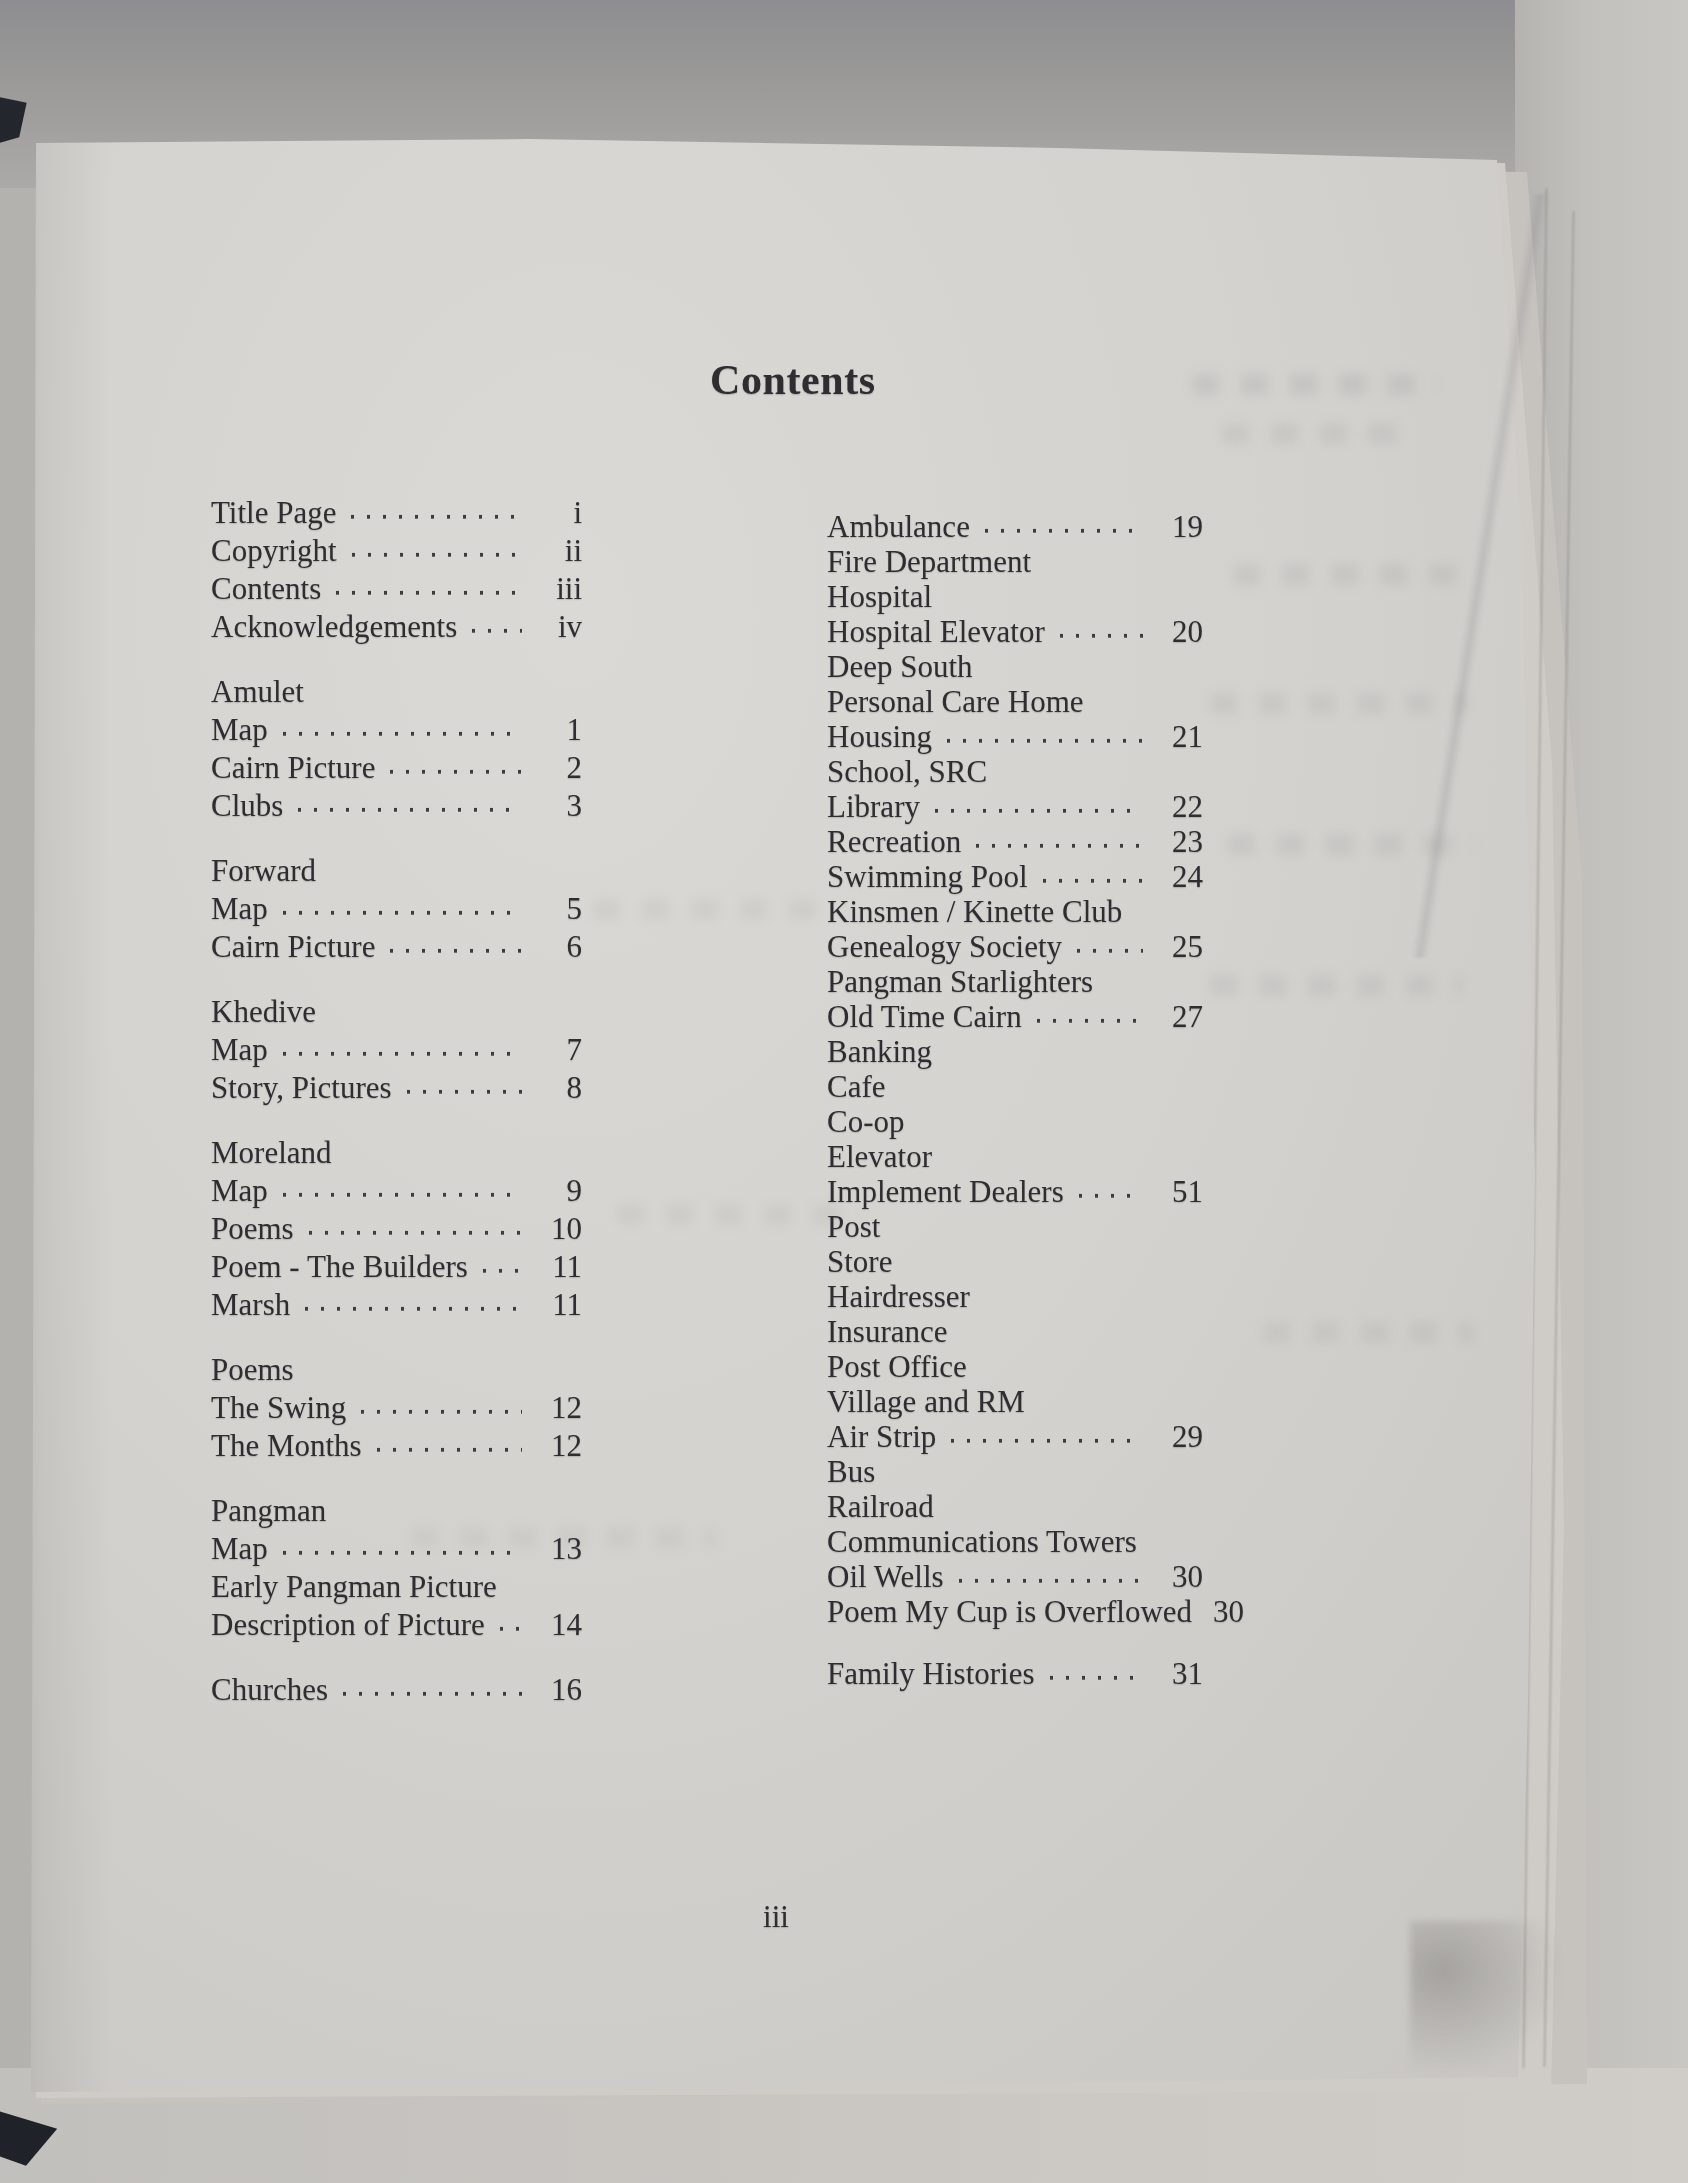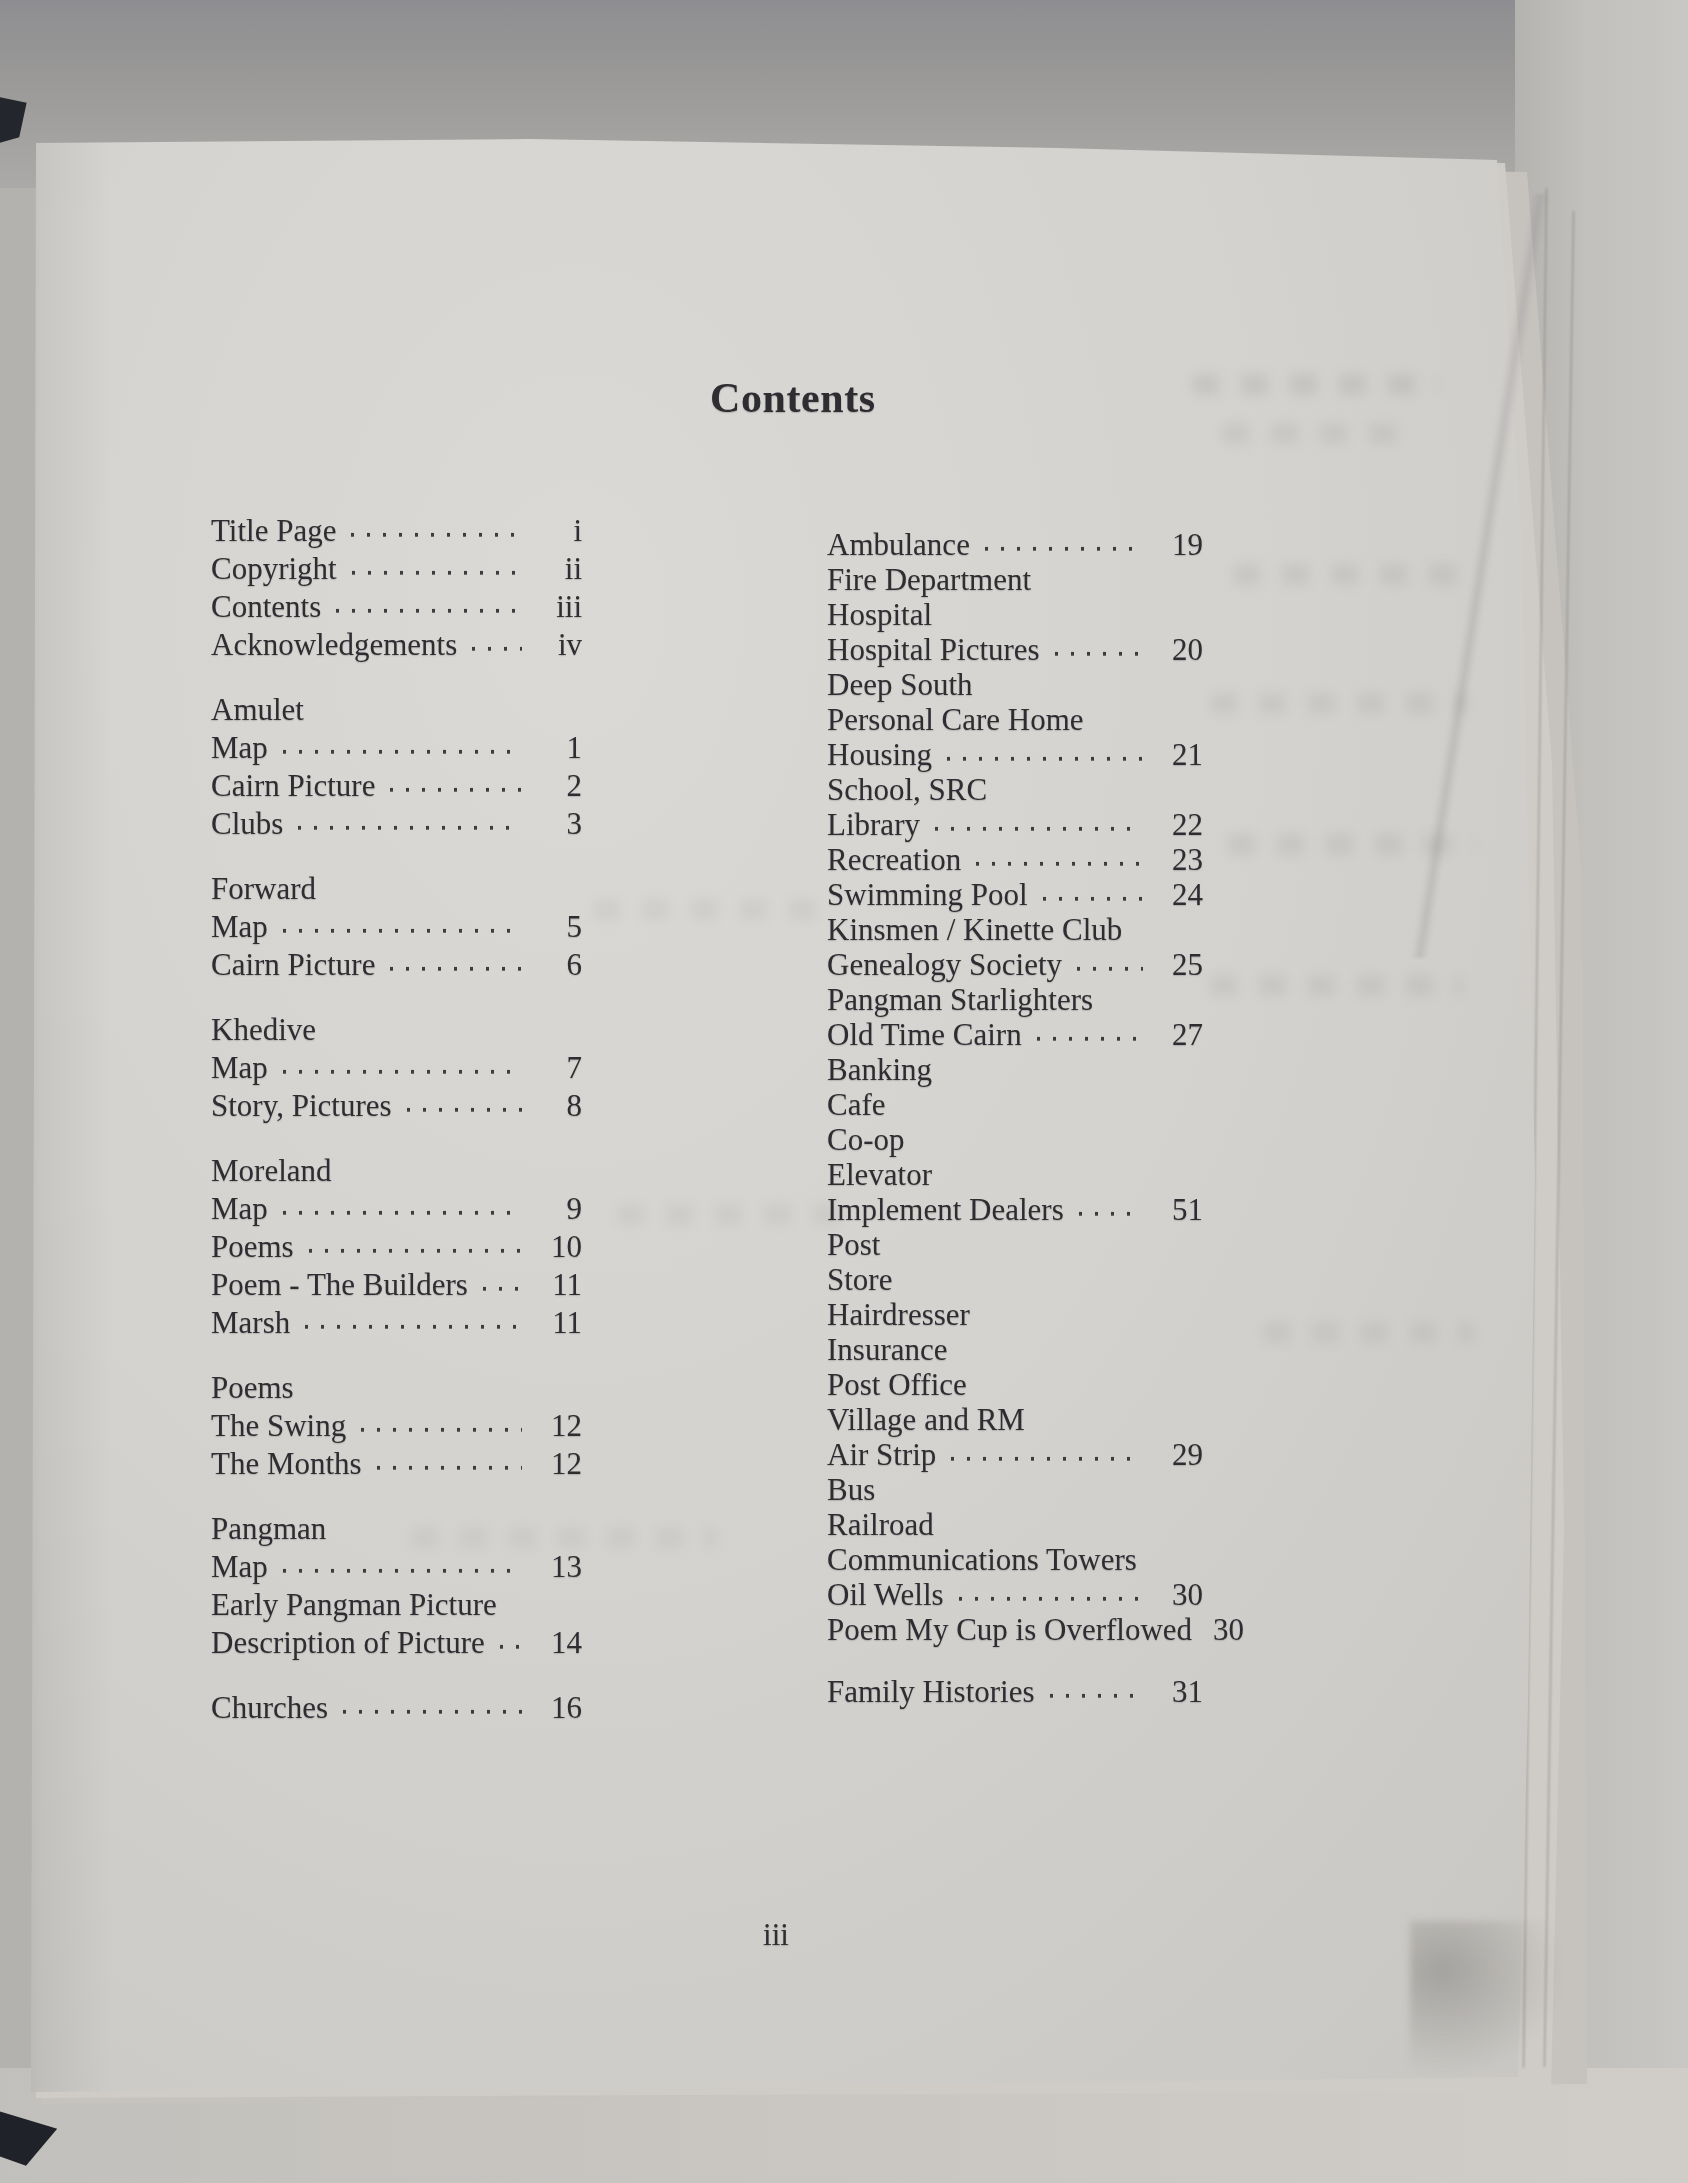--- a/index.html
+++ b/index.html
@@ -77,21 +77,21 @@
     background:linear-gradient(99deg,transparent 47%,rgba(118,116,124,.4) 50%,transparent 53%);
     filter:blur(1.8px);opacity:.5;
   }
   .corner-shadow{
     position:absolute;left:1410px;top:1921px;width:164px;height:164px;
     background:radial-gradient(ellipse at 20% 30%,rgba(95,93,90,.35),transparent 65%);
     filter:blur(3.5px);
   }
 
   
-  .content{position:absolute;left:0;top:0;width:1688px;height:1822px;color:#2e2d32;margin-top:18px;}
+  .content{position:absolute;left:0;top:0;width:1688px;height:1822px;color:#2e2d32;}
   .content *{line-height:1;}
   .toc-title{
     position:absolute;left:710px;top:359px;
     font-size:42px;font-weight:bold;letter-spacing:0.6px;
     text-shadow:0 0.6px 1.2px rgba(48,48,54,.25);
   }
   .col{position:absolute;display:flex;flex-direction:column;}
   .col-left{left:211px;top:490px;width:371px;}
   .col-right{left:827px;top:507px;width:376px;}
   .row{display:flex;align-items:flex-end;white-space:nowrap;height:38px;}
@@ -283,21 +283,21 @@
           <span class="dots"></span>
           <span class="num">19</span>
         </div>
         <div class="row">
           <span class="lbl">Fire Department</span>
         </div>
         <div class="row">
           <span class="lbl">Hospital</span>
         </div>
         <div class="row">
-          <span class="lbl">Hospital Pictures</span>
+          <span class="lbl">Hospital Elevator</span>
           <span class="dots"></span>
           <span class="num">20</span>
         </div>
         <div class="row">
           <span class="lbl">Deep South</span>
         </div>
         <div class="row">
           <span class="lbl">Personal Care Home</span>
         </div>
         <div class="row">

